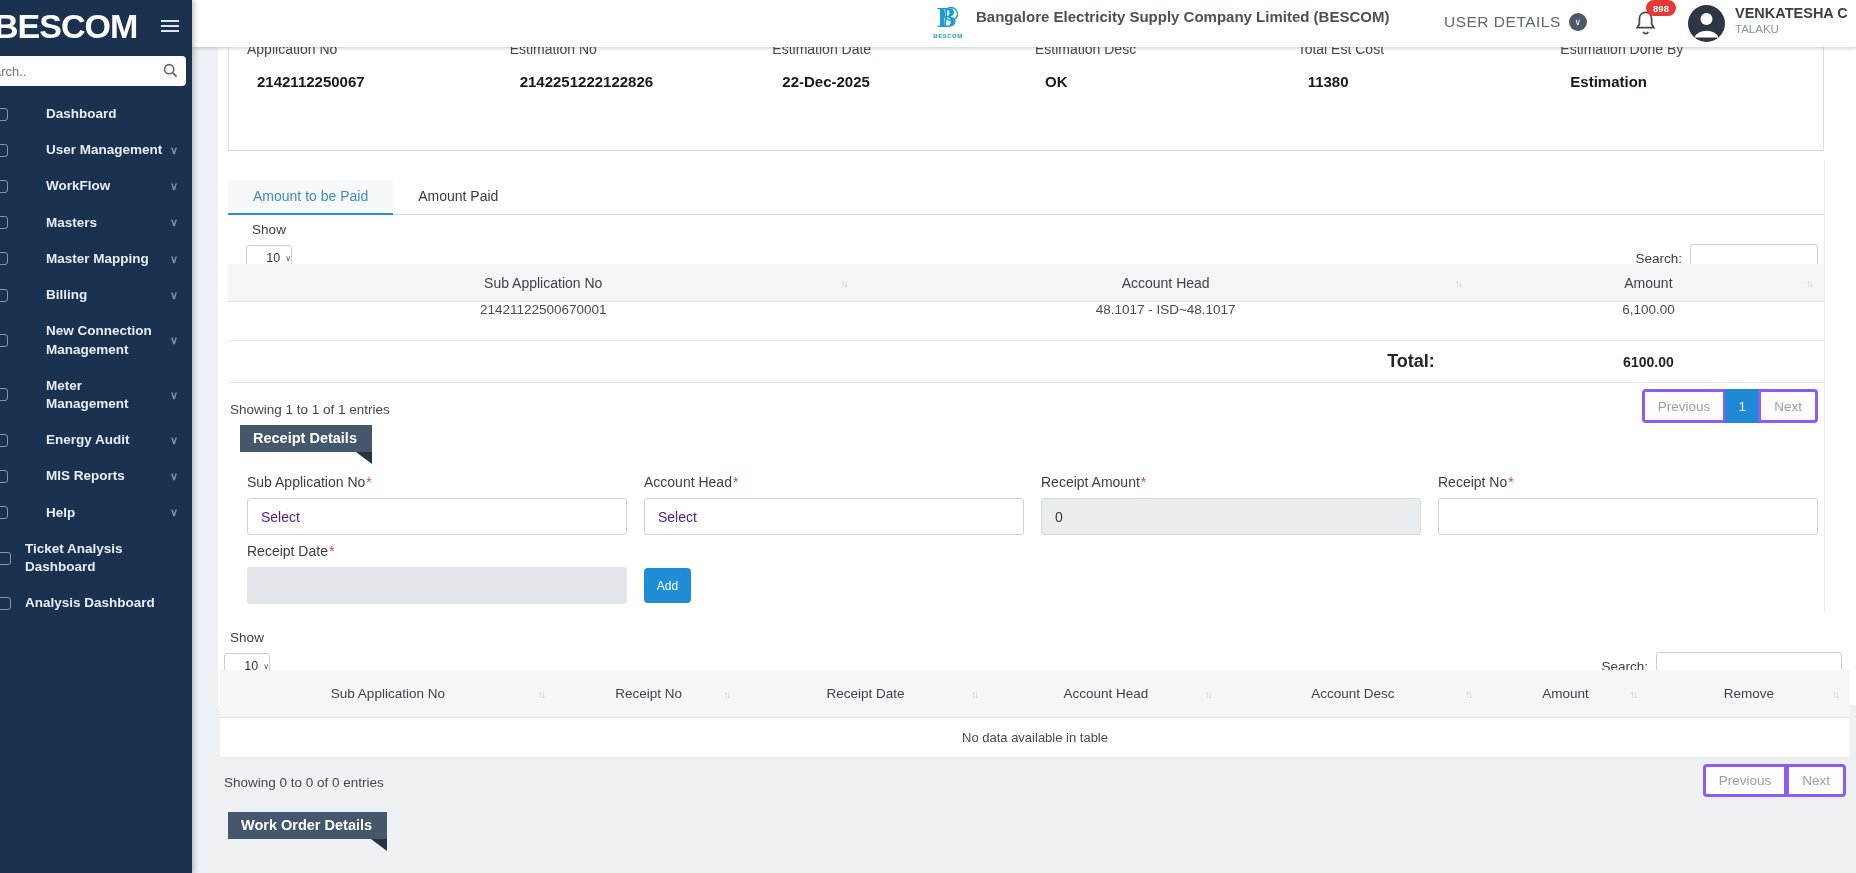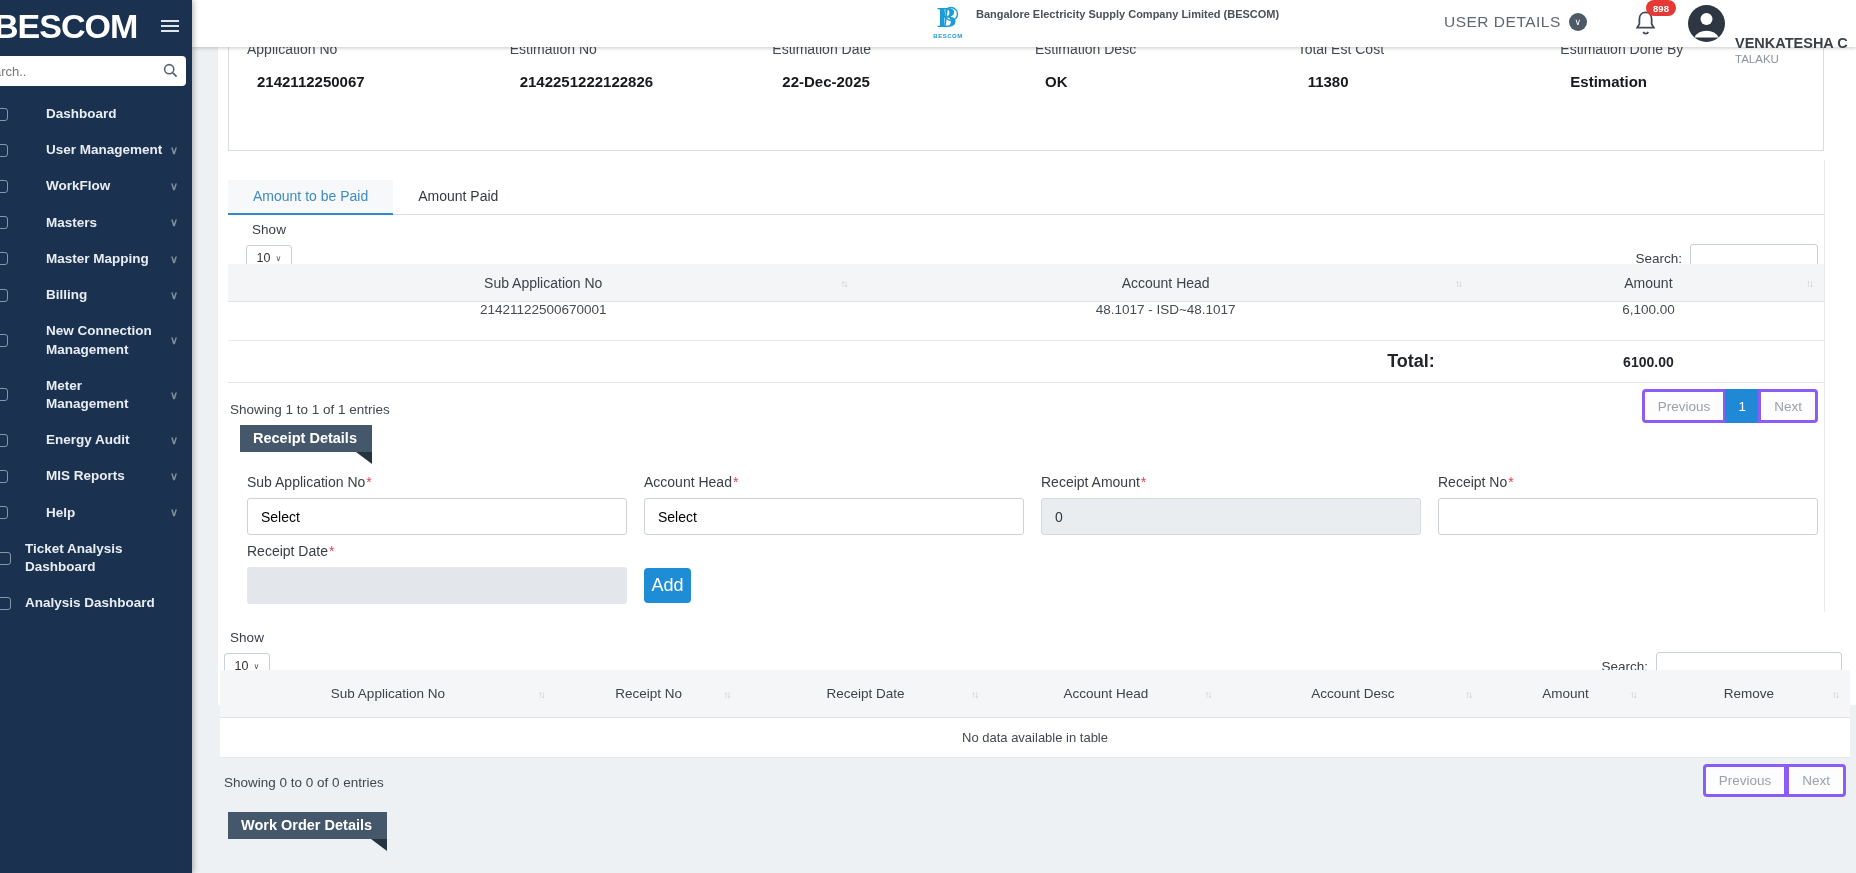--- a/index.html
+++ b/index.html
@@ -24,31 +24,31 @@
     margin-left:-7px; margin-right:38px; flex-shrink:0; opacity:.8; }
   .menu-item.flat .mi-icon { margin-left:-4px; margin-right:14px; }
   .mi-label { max-width:120px; }
   .mi-chevron { margin-left:auto; color:#7f8e9c; font-size:11px; }
 
   
   .topbar { position:absolute; left:192px; top:0; width:1664px; height:47px; background:#fff;
     z-index:30; box-shadow:0 1px 4px rgba(0,0,0,.22); }
   .brand { position:absolute; left:736px; top:2px; width:40px; text-align:center; }
   .brand-caption { font-size:6px; font-weight:bold; color:#1b9cd8; letter-spacing:.5px; margin-top:-3px;}
-  .page-title { position:absolute; left:784px; top:8px; font-size:11px; font-weight:bold; color:#4b5157; white-space:nowrap; }
+  .page-title { position:absolute; left:784px; top:8px; font-size:15px; font-weight:bold; color:#4b5157; white-space:nowrap; }
   .user-details { position:absolute; left:1252px; top:13px; display:flex; align-items:center; gap:8px; cursor:pointer; }
   .ud-label { font-size:15.5px; color:#5d6772; letter-spacing:.5px; }
   .ud-circle { width:18px; height:18px; border-radius:50%; background:#4d5966; color:#fff;
     font-size:9px; display:flex; align-items:center; justify-content:center; }
   .bell-wrap { position:absolute; left:1440px; top:9px; cursor:pointer; }
   .badge { position:absolute; left:1454px; top:0px; min-width:30px; height:16px; border-radius:9px;
     background:#e53935; color:#fff; font-size:9.5px; font-weight:bold; display:flex; align-items:center;
     justify-content:center; padding:0 4px; z-index:5; }
   .avatar { position:absolute; left:1496px; top:5px; cursor:pointer; }
-  .user-block { position:absolute; left:1543px; top:5px;margin-top:30px; }
+  .user-block { position:absolute; left:1543px; top:5px; }
   .user-name { font-size:14.5px; font-weight:bold; color:#3a4147; white-space:nowrap; }
   .user-unit { font-size:11.5px; color:#8a939c; margin-top:2px; }
 
   
   .content { position:absolute; left:218px; top:0; width:1638px; height:705px; background:#fff; z-index:1; }
   .right-line { position:absolute; left:1606px; top:160px; height:452px; border-left:1px solid #e7eaed; }
 
   .est-card { position:absolute; left:10px; top:26px; width:1596px; height:125px;
     border:1px solid #d8dde2; background:#fff; display:grid; grid-template-columns:repeat(6,1fr);
     padding:14px 0 0 18px; }
@@ -58,21 +58,21 @@
   .tabs { position:absolute; left:10px; top:180px; width:1596px; display:flex; border-bottom:1px solid #d9dde1; }
   .tab { padding:8px 25px 9px 25px; font-size:14px; cursor:pointer; }
   .tab.active { color:#3e8cc2; background:#f6f8fa; border-bottom:2px solid #2e8cc8; margin-bottom:-1px; }
   .tab.inactive { color:#363b41; }
 
   .controls { position:absolute; display:flex; justify-content:space-between; align-items:center; }
   .controls.c1 { left:10px; top:222px; width:1596px; padding:0 6px 0 18px; }
   .controls.c2 { left:4px; top:630px; width:1628px; padding:0 8px 0 2px; }
   .show-group { display:flex; align-items:center; gap:8px; font-size:13.5px; color:#3a4047;flex-direction:column; }
   .pagesize { width:46px; height:26px; border:1px solid #c8cfd5; border-radius:3px; display:flex;
-    align-items:center; justify-content:center; gap:5px; font-size:12.5px; color:#333; cursor:pointer; background:#fff;}
+    align-items:center; justify-content:flex-end; gap:5px; font-size:12.5px; color:#333; cursor:pointer; background:#fff;}
   .pagesize .caret { font-size:8px; color:#555; }
   .search-group { display:flex; align-items:center; gap:8px; font-size:13.5px; color:#3a4047; }
   .search-box { height:28px; border:1px solid #c8cfd5; border-radius:3px; padding:0 6px; font-size:13px;
     color:#333; outline:none; font-family:"Liberation Sans",sans-serif; }
   .c1 .search-box { width:128px; }
   .c2 .search-box { width:186px; }
 
   .dtable { position:absolute; background:#fff; }
   .t1 { left:10px; top:264px; width:1596px; }
   .t2 { left:2px; top:670px; width:1630px; }
@@ -116,27 +116,27 @@
   .ribbon::after { content:""; position:absolute; top:100%; right:0;
     border-top:12px solid #26343f; border-left:16px solid transparent; }
 
   .rform { position:absolute; left:10px; top:474px; width:1596px; padding-left:19px; }
   .frow { display:grid; grid-template-columns:repeat(4, 380px); column-gap:17px; }
   .frow2 { margin-top:8px; }
   .flabel { font-size:14px; color:#3a4046; margin-bottom:8px; }
   .req { color:#e04155; margin-left:1px; }
   .input-like { height:37px; border:1px solid #ccd2d8; border-radius:3px; display:flex;
     align-items:center; padding:0 13px; font-size:14px; background:#fff; width:100%; }
-  .sel { color:#000000; cursor:pointer; }
+  .sel { color:#4c1d95; cursor:pointer; }
   input.input-like { outline:none; color:#33383d; font-family:"Liberation Sans",sans-serif; }
   .amount-disabled { background:#e9edf0; color:#4a5056; border:1px solid #d4dade; }
   .date-disabled { background:#e3e7eb; border:none; }
   .add-col { display:flex; align-items:flex-end; }
   .add-btn { height:35px; width:47px; background:#1f8dd6; color:#fff; border:none; border-radius:4px;
-    font-size:18px; cursor:pointer; font-family:"Liberation Sans",sans-serif; margin-bottom:1px; }
+    font-size:12px; cursor:pointer; font-family:"Liberation Sans",sans-serif; margin-bottom:1px; }
 </style>
 </head>
 <body>
 
 <aside class="sidebar">
   <div class="sb-logo">
     <span class="logo-text">BESCOM</span>
     <div class="hamburger">
         <div></div>
         <div></div>

